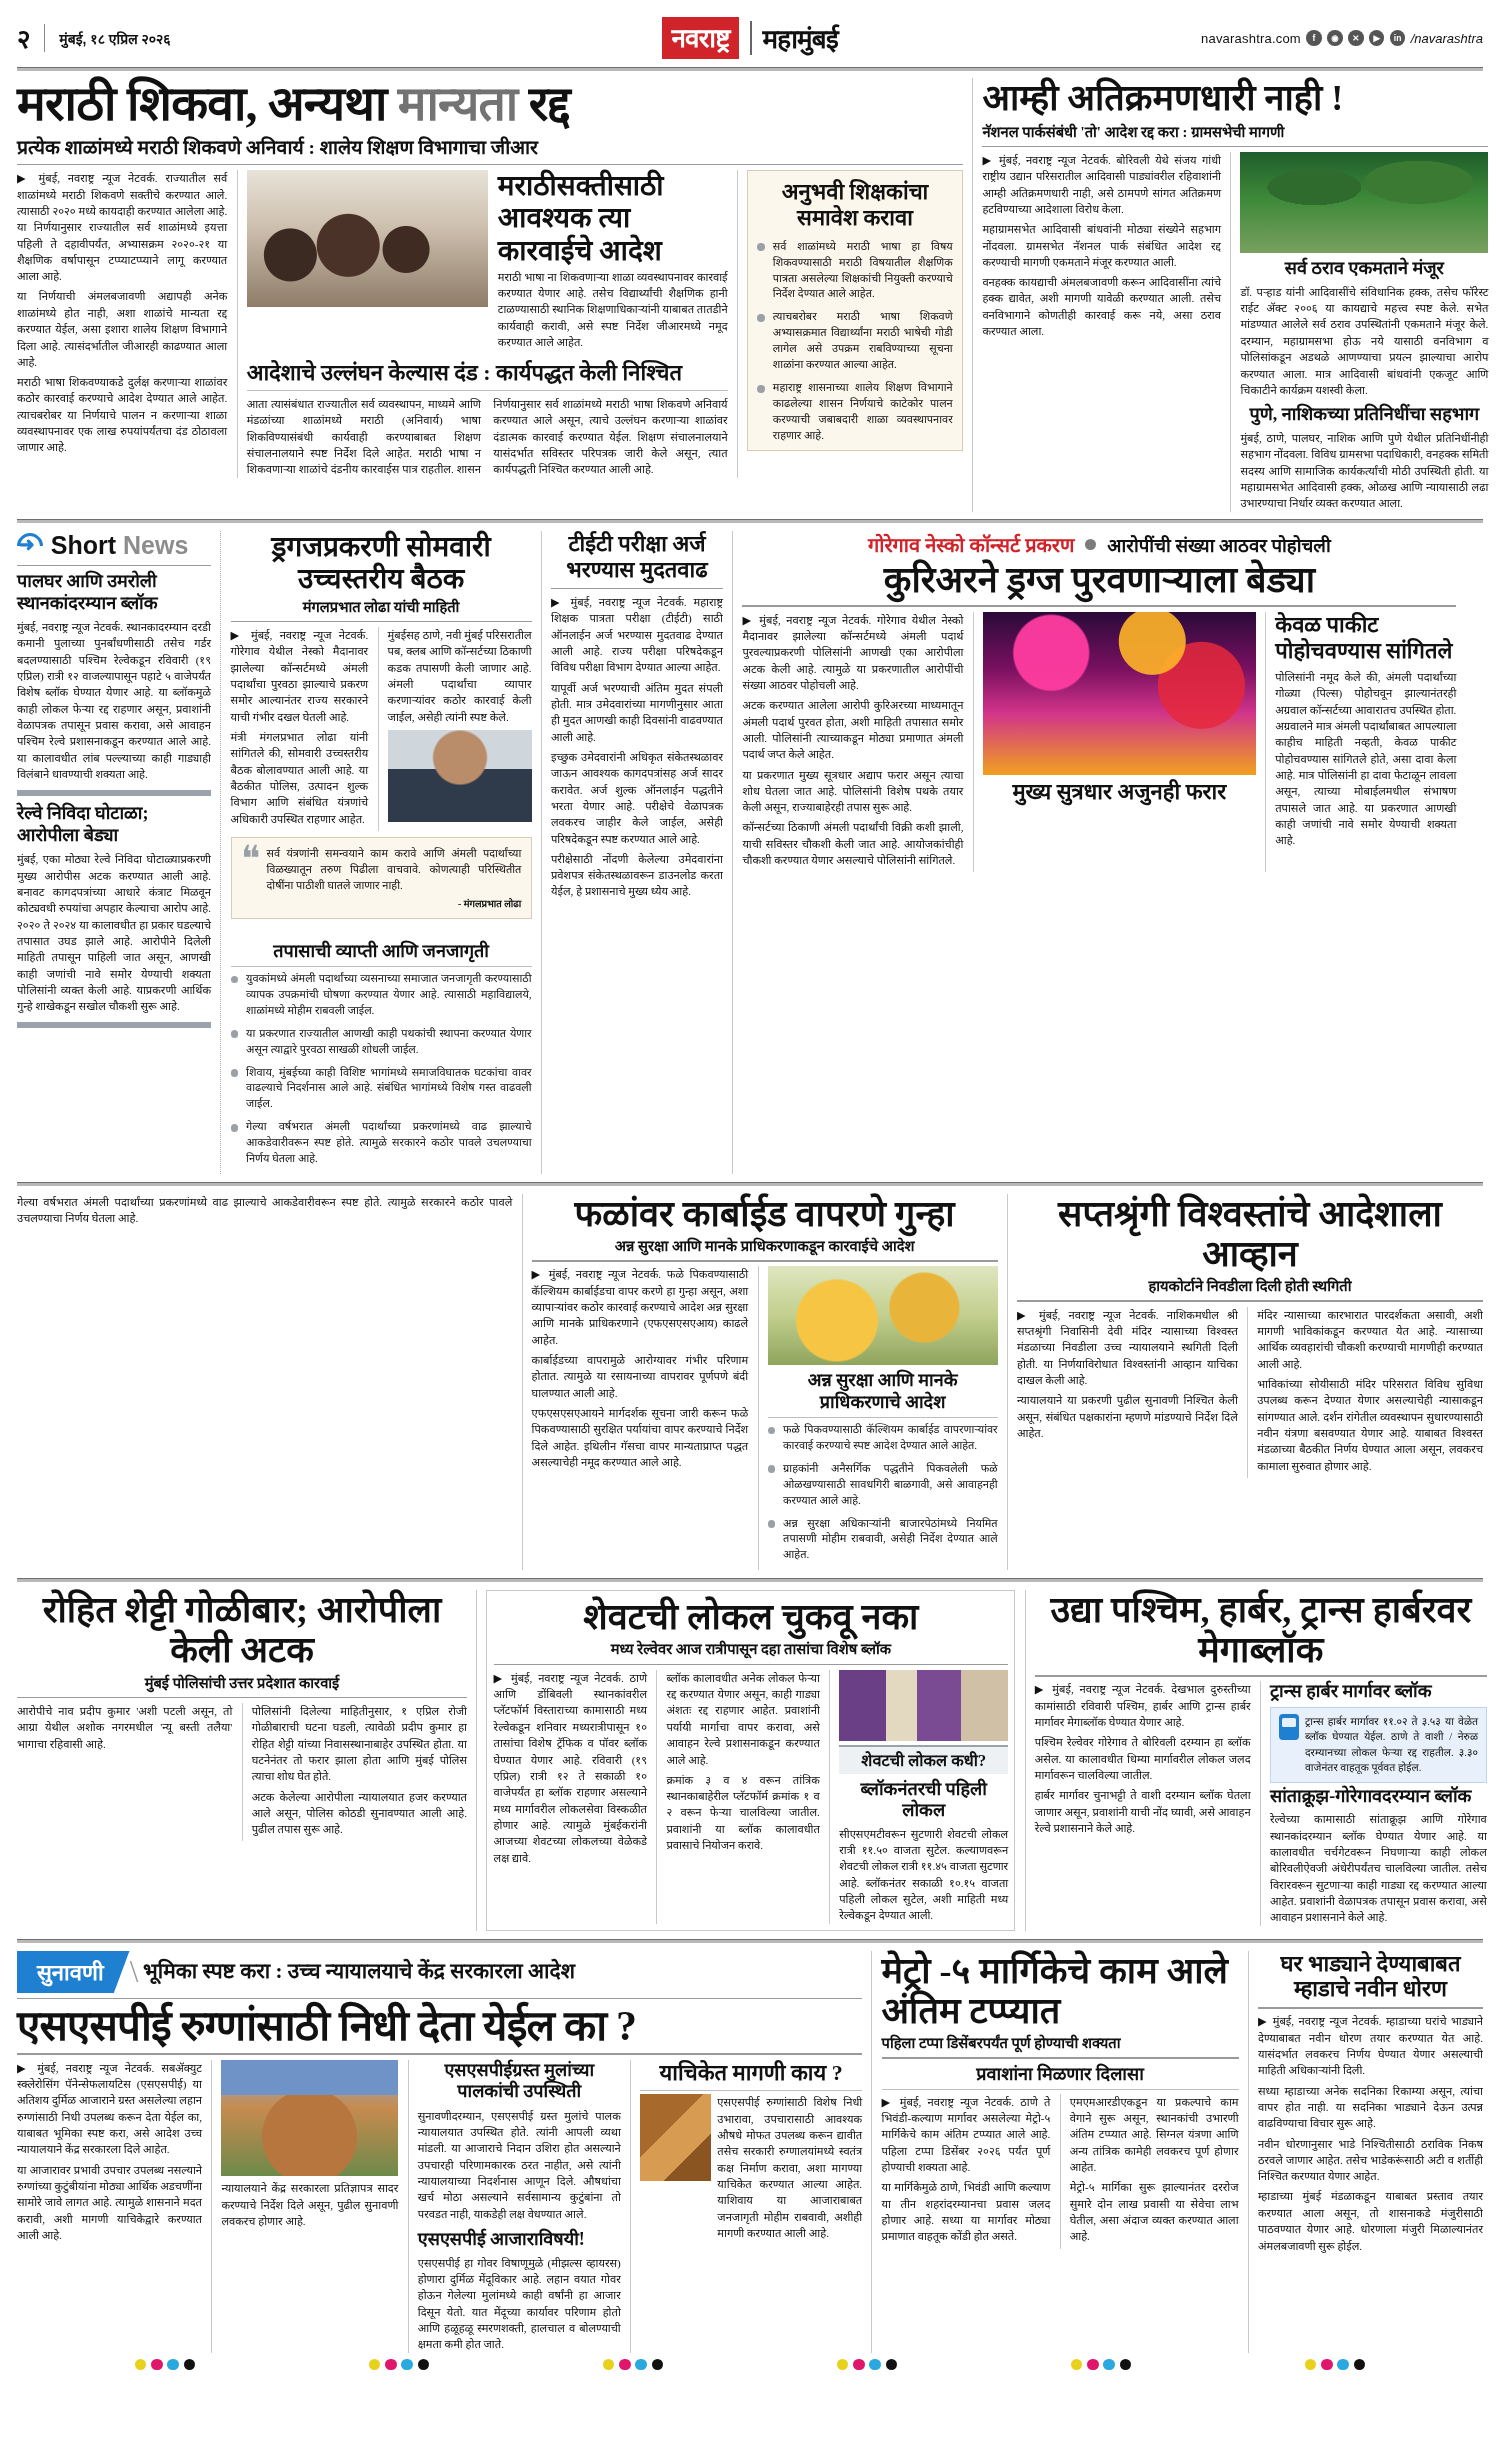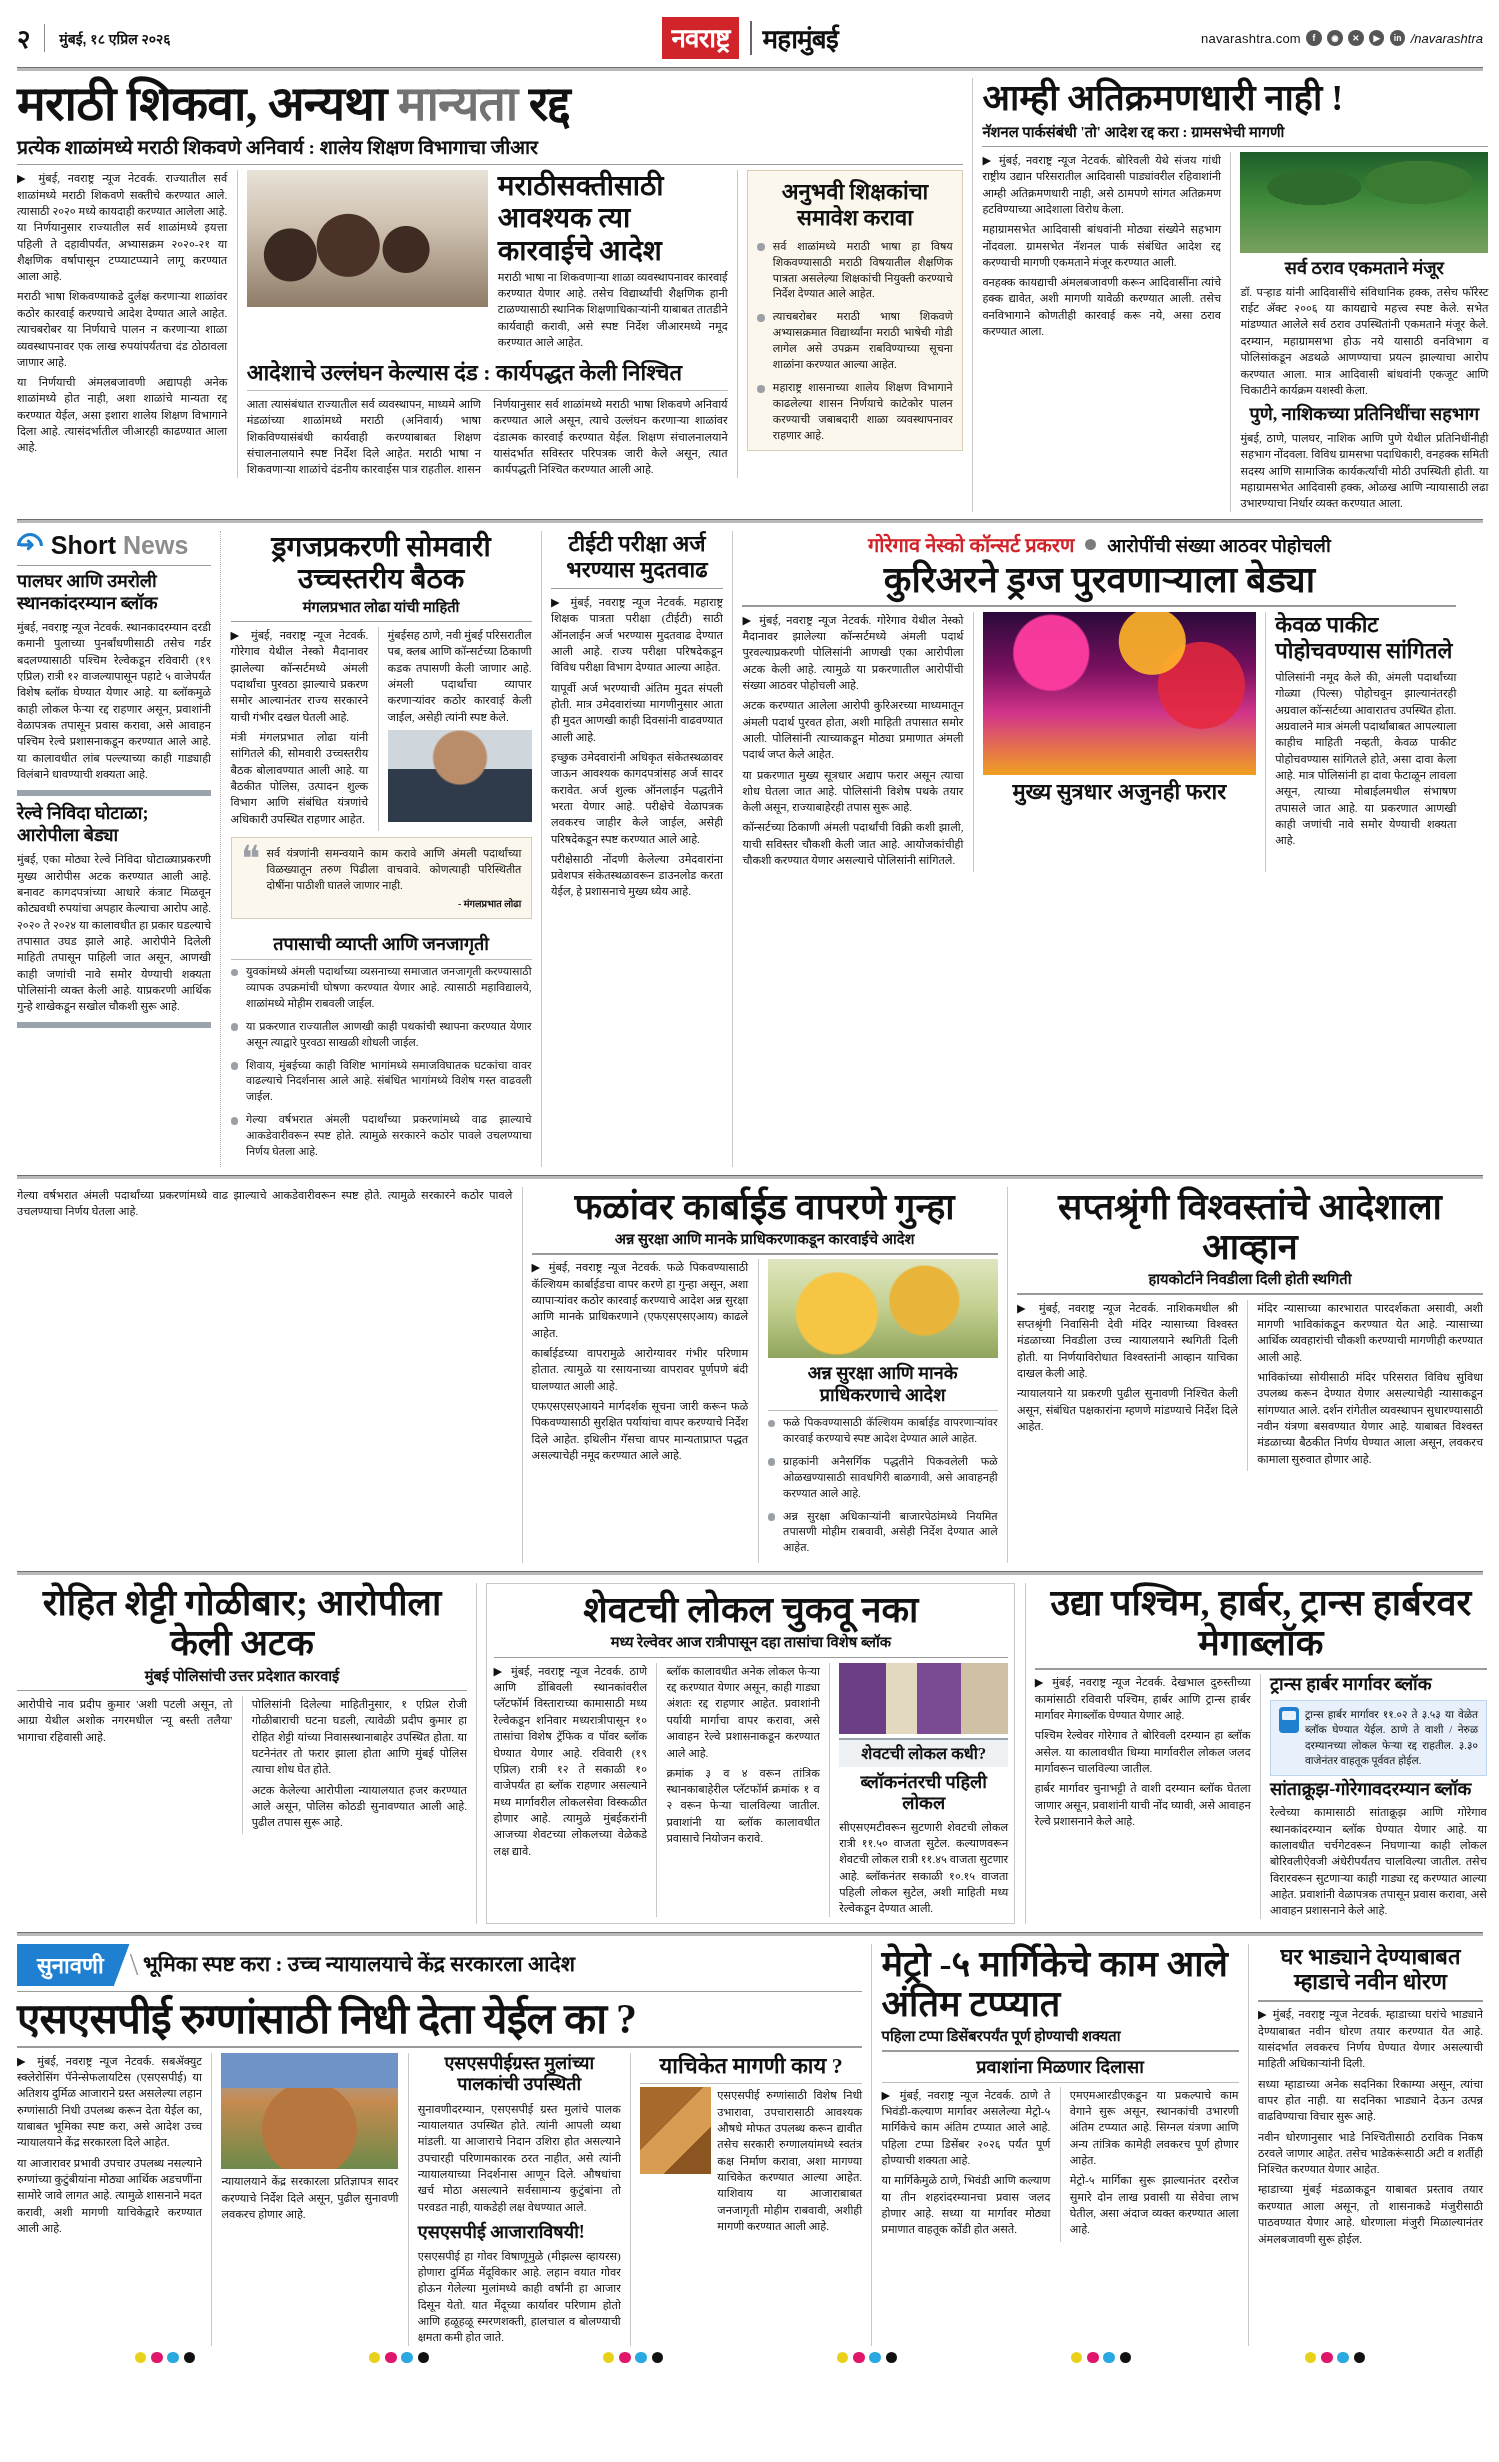--- a/index.html
+++ b/index.html
@@ -190,22 +190,22 @@
       <div class="hl-xl">
         <span>मराठी शिकवा, अन्यथा </span><span class="red">मान्यता</span><span> रद्द</span>
       </div>
       <div class="sub" style="margin:6.2px 0 4.7px;">प्रत्येक शाळांमध्ये मराठी शिकवणे अनिवार्य :  शालेय शिक्षण विभागाचा जीआर</div>
       <div class="rule-thin"></div>
 
       <div class="row">
 
         <div style="width:219px;" class="body-t">
           <p>▶ मुंबई, नवराष्ट्र न्यूज नेटवर्क. राज्यातील सर्व शाळांमध्ये मराठी शिकवणे सक्तीचे करण्यात आले. त्यासाठी २०२० मध्ये कायदाही करण्यात आलेला आहे. या निर्णयानुसार राज्यातील सर्व शाळांमध्ये इयत्ता पहिली ते दहावीपर्यंत, अभ्यासक्रम २०२०-२१ या शैक्षणिक वर्षापासून टप्प्याटप्प्याने लागू करण्यात आला आहे.</p>
+          <p>या निर्णयाची अंमलबजावणी अद्यापही अनेक शाळांमध्ये होत नाही, अशा शाळांचे मान्यता रद्द करण्यात येईल, असा इशारा शालेय शिक्षण विभागाने दिला आहे. त्यासंदर्भातील जीआरही काढण्यात आला आहे.</p>
           <p>मराठी भाषा शिकवण्याकडे दुर्लक्ष करणाऱ्या शाळांवर कठोर कारवाई करण्याचे आदेश देण्यात आले आहेत. त्याचबरोबर या निर्णयाचे पालन न करणाऱ्या शाळा व्यवस्थापनावर एक लाख रुपयांपर्यंतचा दंड ठोठावला जाणार आहे.</p>
-          <p>या निर्णयाची अंमलबजावणी अद्यापही अनेक शाळांमध्ये होत नाही, अशा शाळांचे मान्यता रद्द करण्यात येईल, असा इशारा शालेय शिक्षण विभागाने दिला आहे. त्यासंदर्भातील जीआरही काढण्यात आला आहे.</p>
         </div>
         <div class="vdiv"></div>
 
         <div style="width:481px;">
           <div class="row">
             <div class="ph ph-class" style="width:242px;height:137px;"></div>
             <div style="width:230px;margin-left:9.3px;">
               <div class="hl-md">मराठीसक्तीसाठी आवश्यक त्या कारवाईचे आदेश</div>
               <div class="body-t" style="margin-top:2px;">मराठी भाषा ना शिकवणाऱ्या शाळा व्यवस्थापनावर कारवाई करण्यात येणार आहे. तसेच विद्यार्थ्यांची शैक्षणिक हानी टाळण्यासाठी स्थानिक शिक्षणाधिकाऱ्यांनी याबाबत तातडीने कार्यवाही करावी, असे स्पष्ट निर्देश जीआरमध्ये नमूद करण्यात आले आहेत.</div>
             </div>
@@ -288,21 +288,21 @@
           <div class="ph ph-person" style="width:144px;height:92px;margin-top:4.7px;"></div>
         </div>
       </div>
       <div class="quoteblock box-cream" style="margin-top:6.2px;">
         <span class="qmark">❝</span>
         <div style="flex:1;">
           <div class="qtext">सर्व यंत्रणांनी समन्वयाने काम करावे आणि अंमली पदार्थांच्या विळख्यातून तरुण पिढीला वाचवावे. कोणत्याही परिस्थितीत दोषींना पाठीशी घातले जाणार नाही.</div>
           <div class="qattr">- मंगलप्रभात लोढा</div>
         </div>
       </div>
-      <div class="hl-xs" style="text-align:center;margin-top:15px;">तपासाची व्याप्ती आणि जनजागृती</div>
+      <div class="hl-xs" style="text-align:center;margin-top:22px;">तपासाची व्याप्ती आणि जनजागृती</div>
       <div class="rule-hair" style="margin:3.9px 0;"></div>
       <ul class="bullets">
         <li>युवकांमध्ये अंमली पदार्थांच्या व्यसनाच्या समाजात जनजागृती करण्यासाठी व्यापक उपक्रमांची घोषणा करण्यात येणार आहे. त्यासाठी महाविद्यालये, शाळांमध्ये मोहीम राबवली जाईल.</li>
         <li>या प्रकरणात राज्यातील आणखी काही पथकांची स्थापना करण्यात येणार असून त्याद्वारे पुरवठा साखळी शोधली जाईल.</li>
         <li>शिवाय, मुंबईच्या काही विशिष्ट भागांमध्ये समाजविघातक घटकांचा वावर वाढल्याचे निदर्शनास आले आहे. संबंधित भागांमध्ये विशेष गस्त वाढवली जाईल.</li>
         <li>गेल्या वर्षभरात अंमली पदार्थांच्या प्रकरणांमध्ये वाढ झाल्याचे आकडेवारीवरून स्पष्ट होते. त्यामुळे सरकारने कठोर पावले उचलण्याचा निर्णय घेतला आहे.</li>
       </ul>
     </div>
 
     <div class="vdiv"></div>

